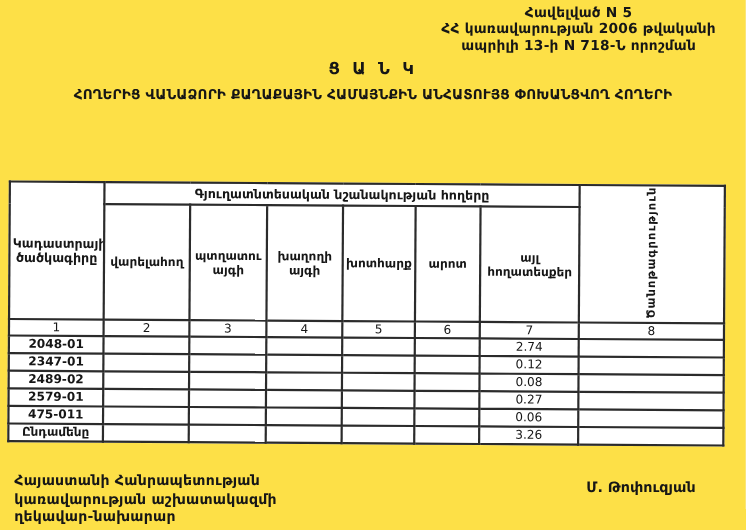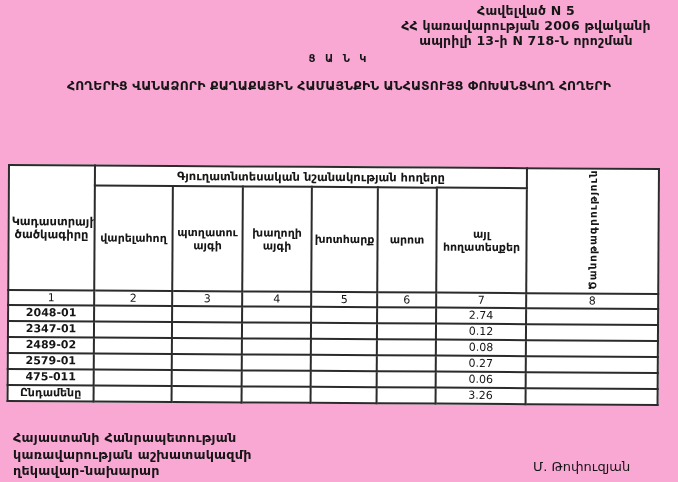--- a/index.html
+++ b/index.html
@@ -6,35 +6,35 @@
   body{
     width:678px;height:482px;
     background:#f2f2f0;
     font-family:"DejaVu Sans", sans-serif;
     color:#161616;
     -webkit-font-smoothing:antialiased;
   }
   .sheet{
     position:relative;
     width:678px;height:482px;
-    background:#f9a8d4;
+    background:#fde047;
     overflow:hidden;
   }
   
   .annex{
     position:absolute; top:3px; right:6px; width:292px;
     text-align:center; font-weight:bold;
     font-size:12.5px; line-height:15px;
     letter-spacing:0.2px;
   }
   
   .title{
     position:absolute; top:53px; left:0; width:100%;
     text-align:center; font-weight:bold;
-    font-size:10px; letter-spacing:3px;
+    font-size:15px; letter-spacing:3px;
   }
   
   .subtitle{
     position:absolute; top:78px; left:0; width:100%;
     text-align:center; font-weight:bold;
     font-size:12.4px; line-height:16.5px;
     letter-spacing:0.1px;
   }
   
   .table-wrap{
@@ -67,22 +67,22 @@
   tr.row-data td{height:14px; line-height:12px; font-size:11px;}
   tr.row-data td.code{font-weight:bold;}
   tr.row-data td.val{font-weight:normal;}
   
   .footer-left{
     position:absolute; left:13px; top:430px;
     font-weight:bold; font-size:12.8px; line-height:16.5px;
     letter-spacing:0.2px;
   }
   .footer-right{
-    position:absolute; left:533px; top:459px;
-    font-weight:normal; font-size:13px;
+    position:absolute; left:533px; top:436px;
+    font-weight:bold; font-size:13px;
   }
 </style>
 </head>
 <body>
 
 <div class="sheet">
 
   <div class="annex">
     <div>Հավելված N 5</div>
     <div>ՀՀ կառավարության 2006 թվականի</div>

